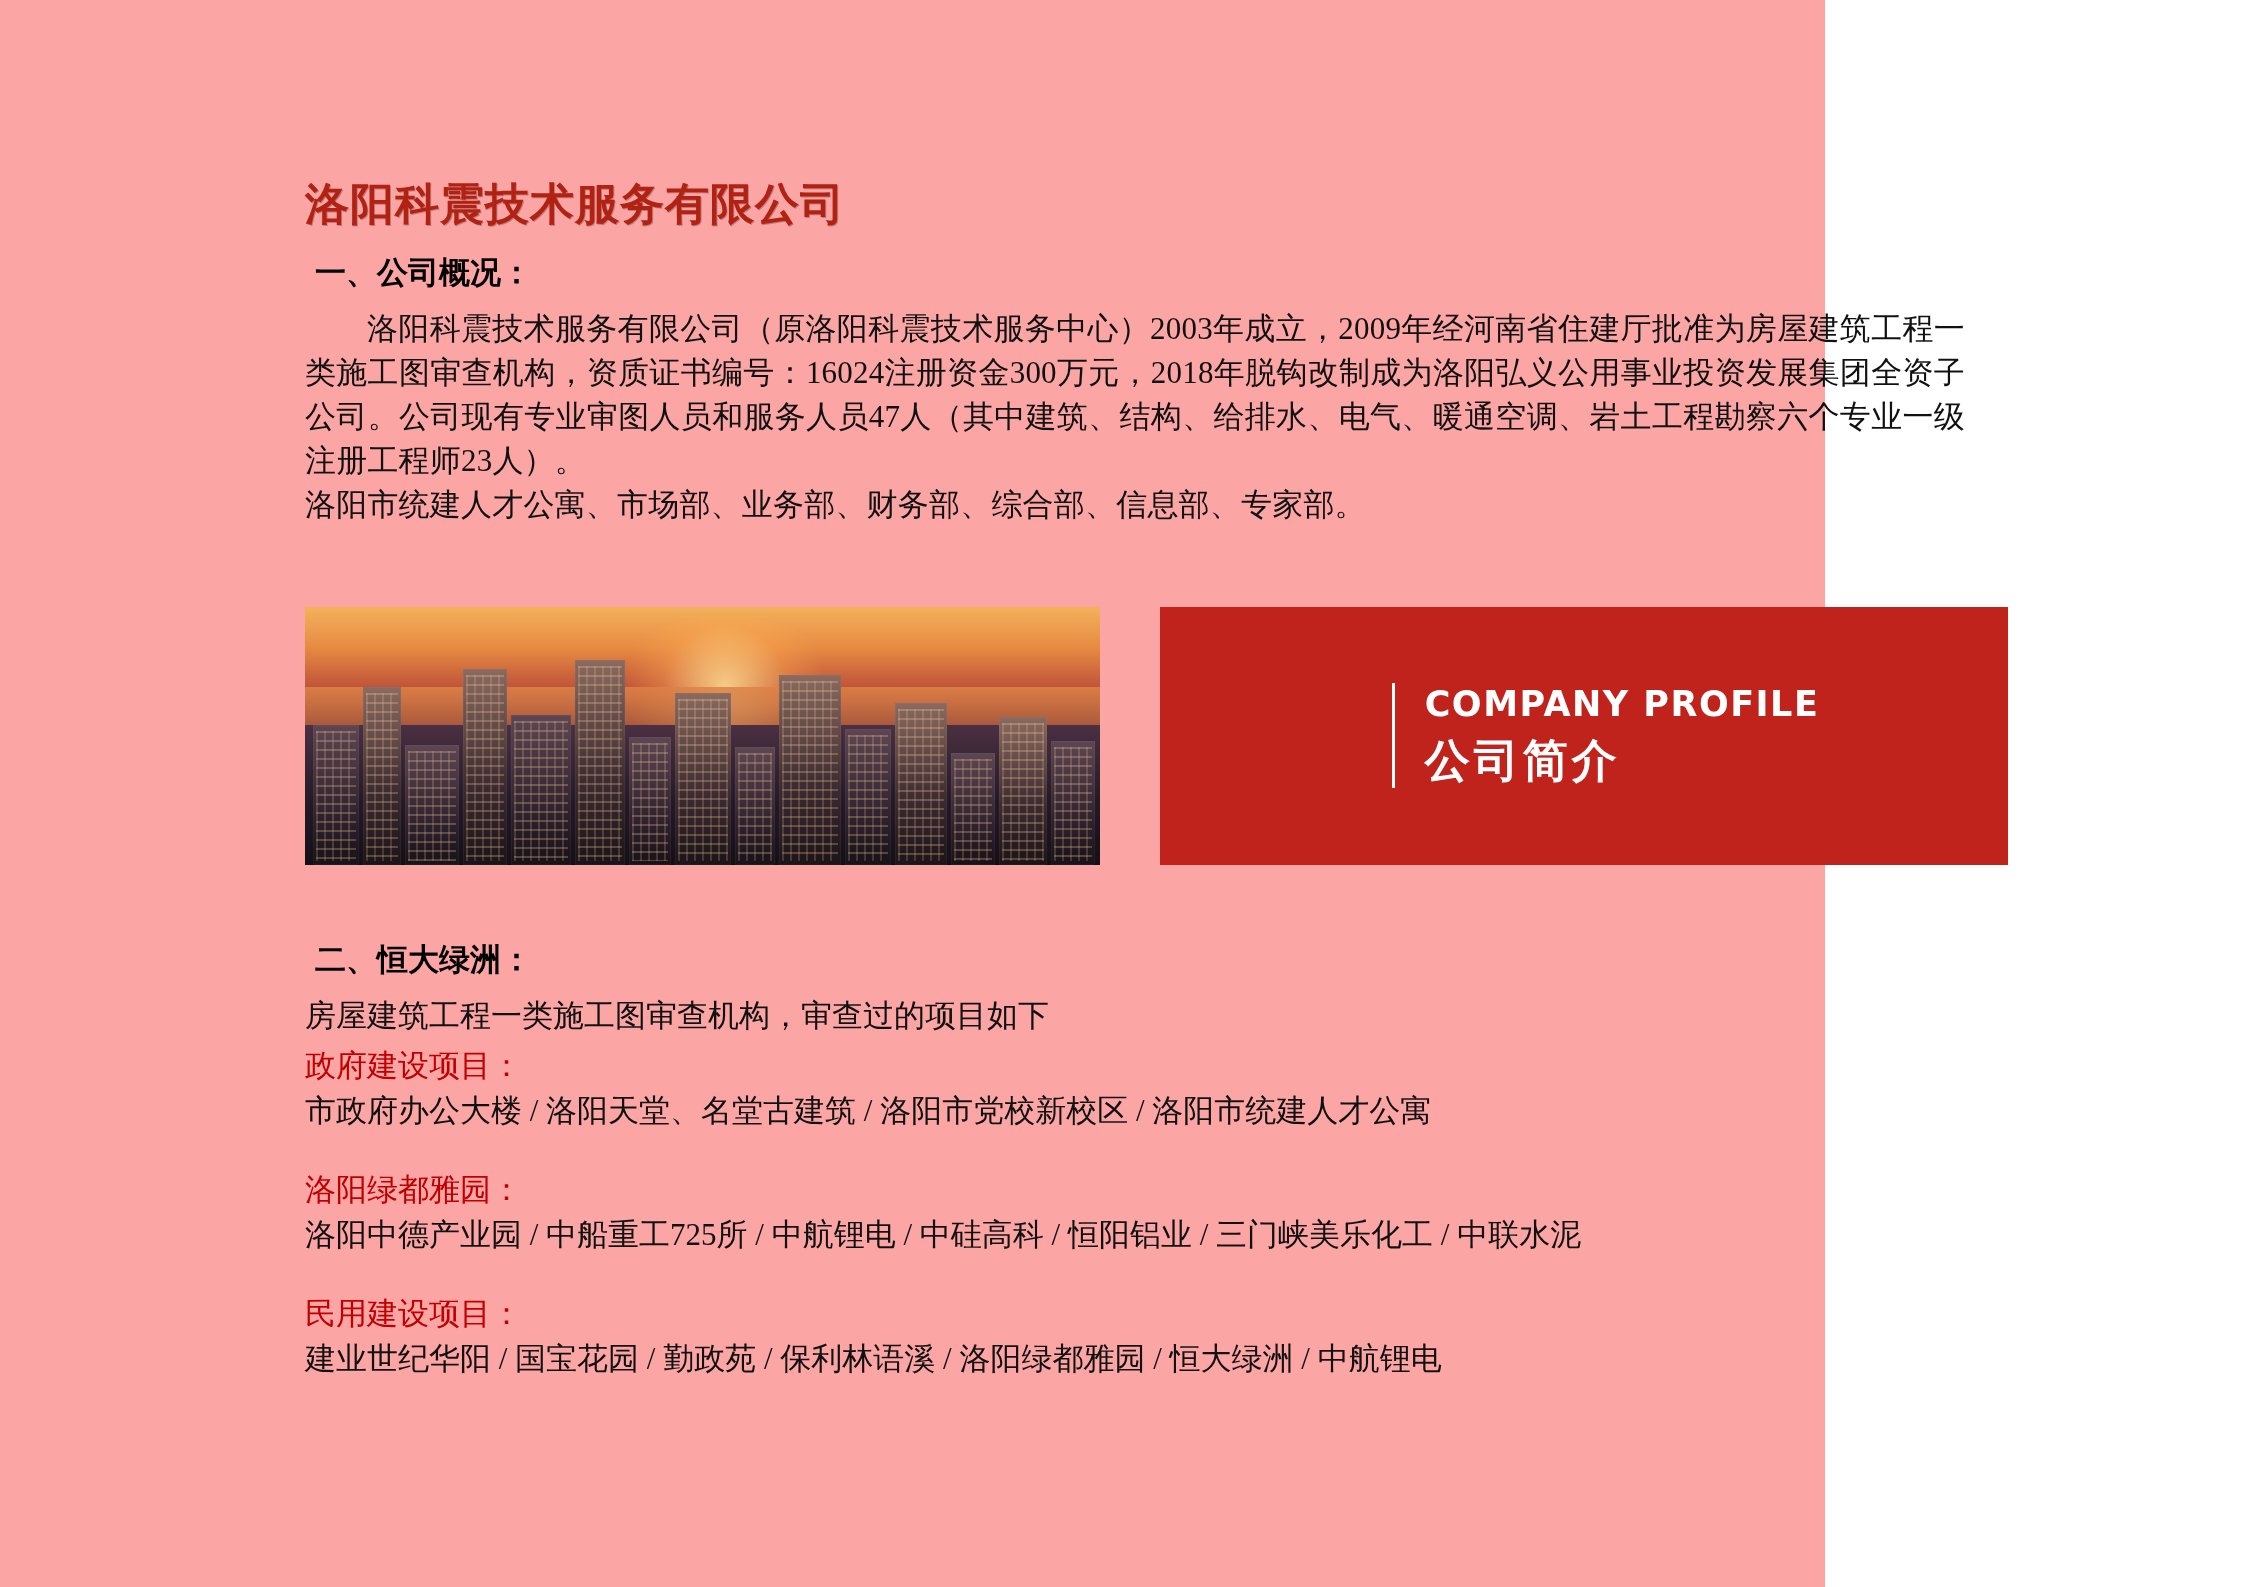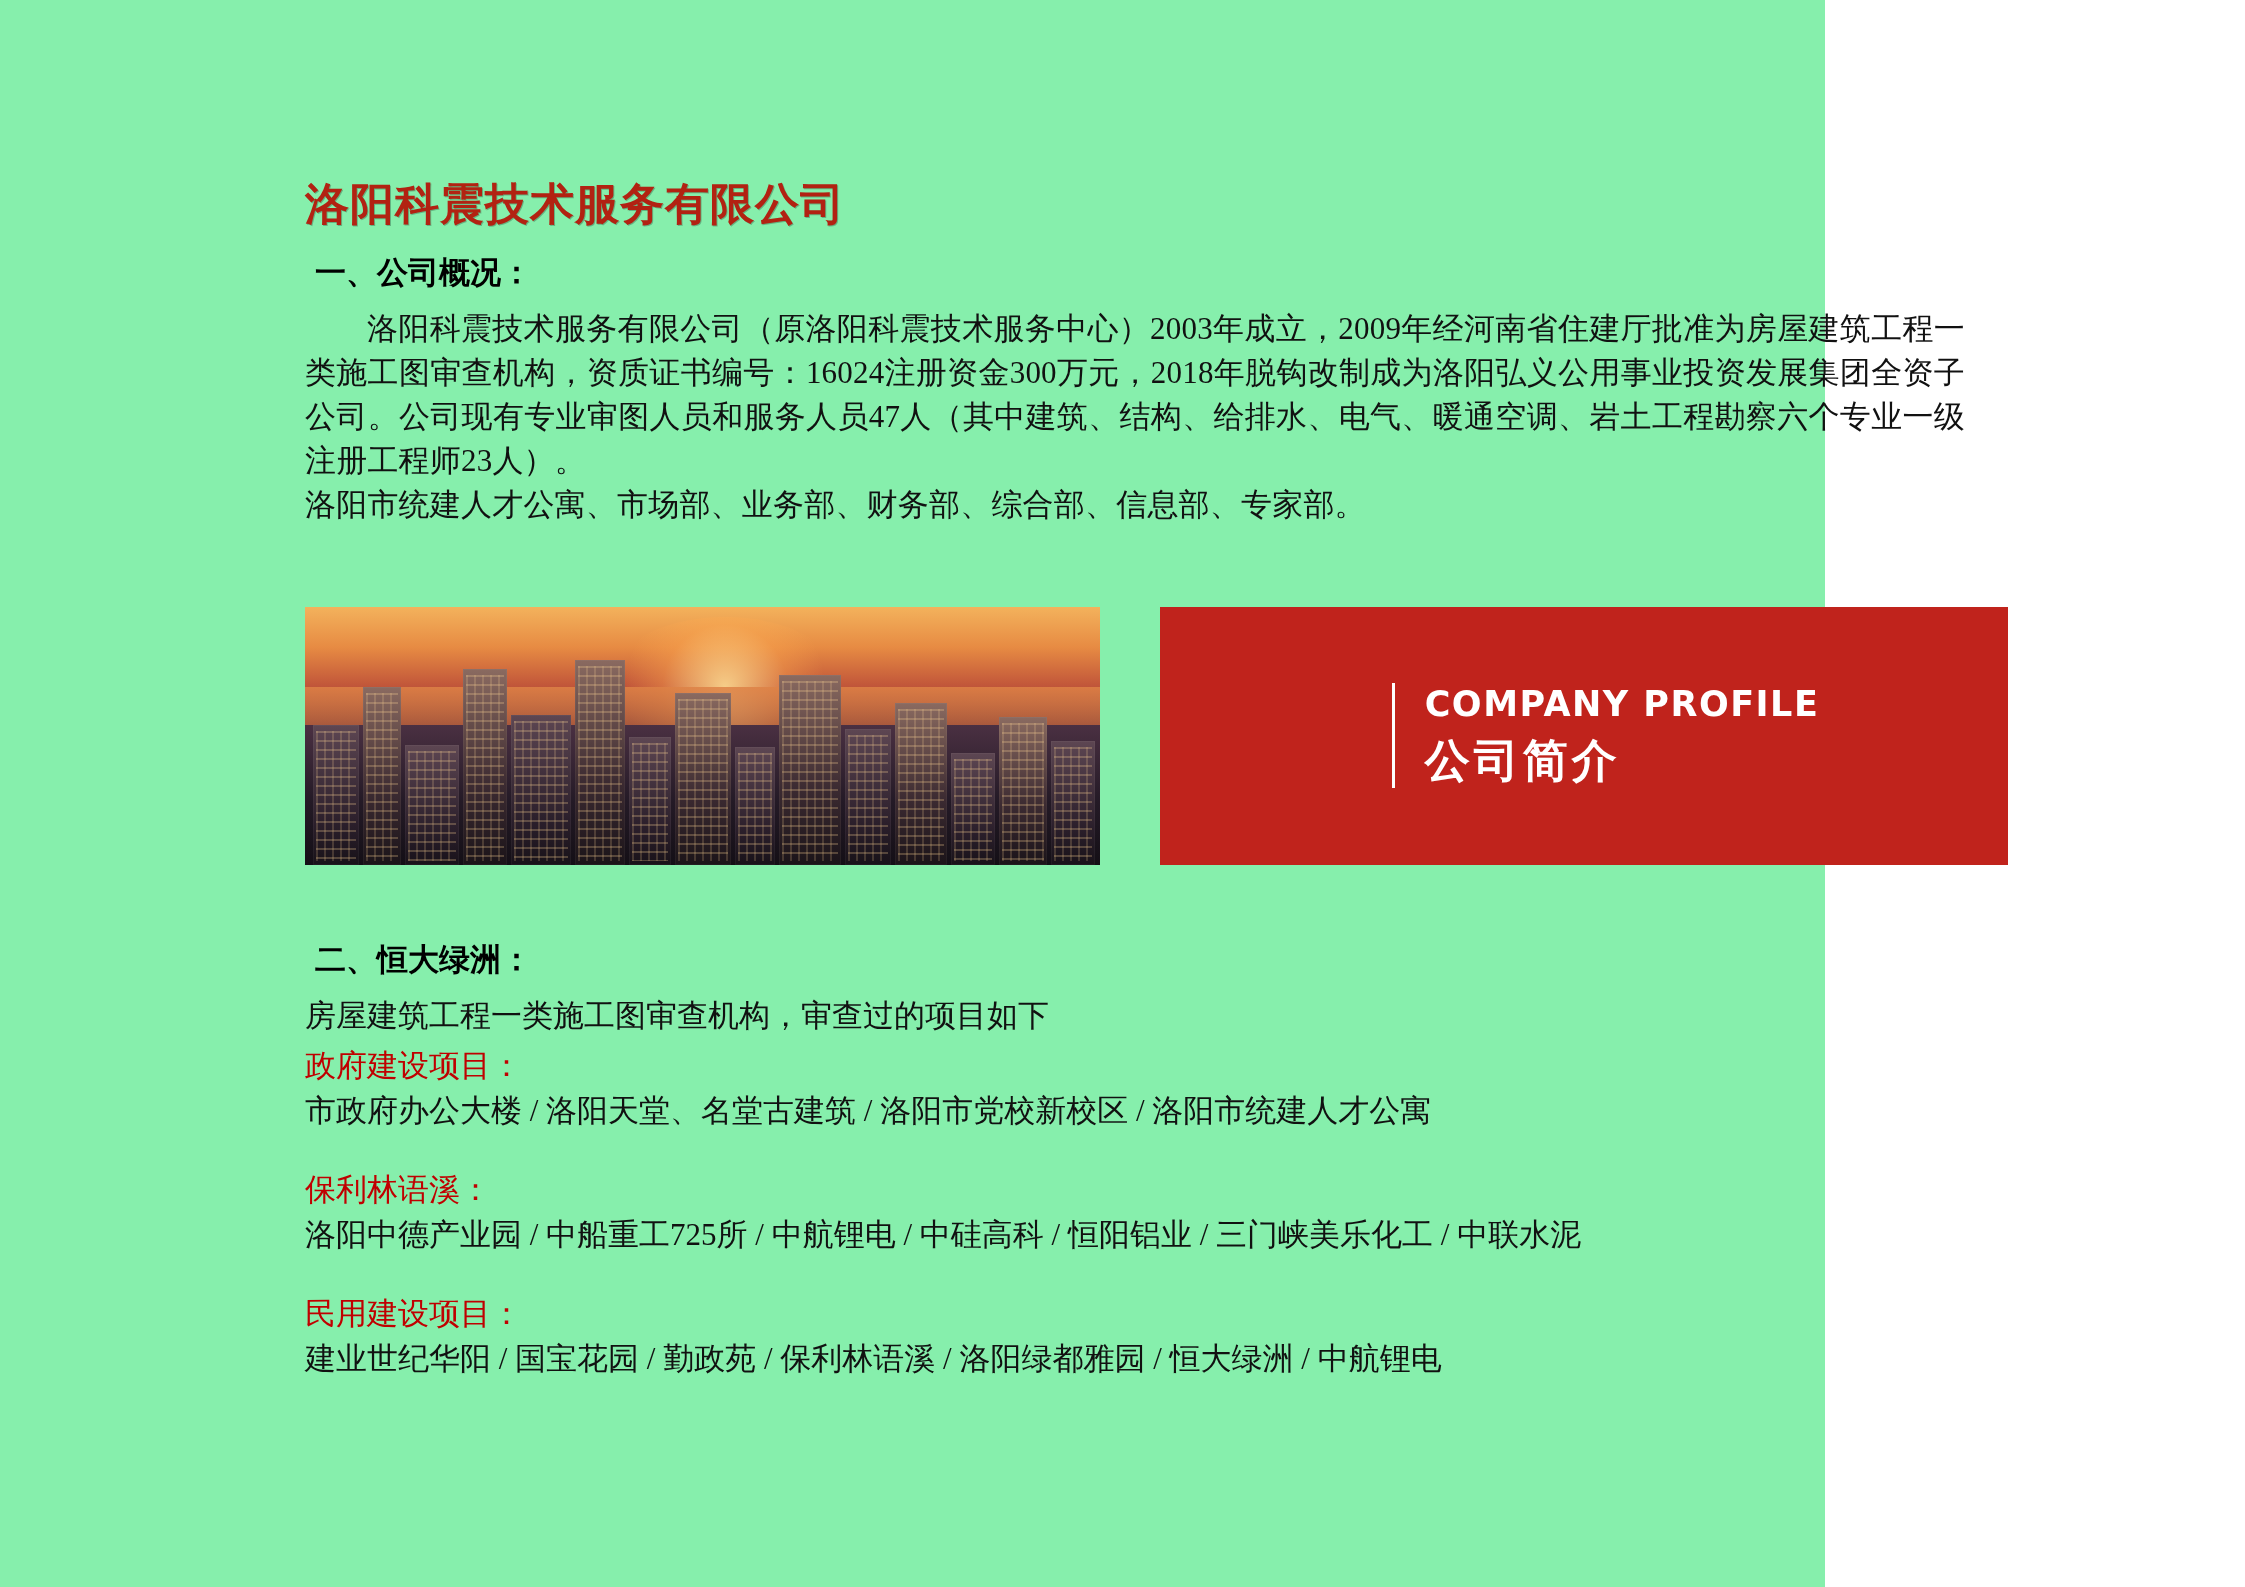--- a/index.html
+++ b/index.html
@@ -11,21 +11,21 @@
     width: 2245px;
     height: 1587px;
     font-family: "Liberation Serif", "DejaVu Serif", serif;
     color: #1a1a1a;
     overflow: hidden;
   }
   .page {
     position: relative;
     width: 1825px;
     height: 1587px;
-    background: #86efac;
+    background: #fca5a5;
     box-sizing: border-box;
     padding: 0;
   }
   .content {
     position: absolute;
     left: 305px;
     top: 180px;
     width: 1660px;
   }
 
@@ -237,21 +237,21 @@
     </div>
 
     <div class="dev-section">
       <h2 class="section-heading">二、恒大绿洲：</h2>
 
       <p class="lead-line">房屋建筑工程一类施工图审查机构，审查过的项目如下</p>
 
       <p class="cat-label">政府建设项目：</p>
       <p class="cat-items">市政府办公大楼 / 洛阳天堂、名堂古建筑 / 洛阳市党校新校区 / 洛阳市统建人才公寓</p>
 
-      <p class="cat-label">保利林语溪：</p>
+      <p class="cat-label">洛阳绿都雅园：</p>
       <p class="cat-items">洛阳中德产业园 / 中船重工725所 / 中航锂电 / 中硅高科 / 恒阳铝业 / 三门峡美乐化工 / 中联水泥</p>
 
       <p class="cat-label">民用建设项目：</p>
       <p class="cat-items">建业世纪华阳 / 国宝花园 / 勤政苑 / 保利林语溪 / 洛阳绿都雅园 / 恒大绿洲 / 中航锂电</p>
     </div>
 
   </div>
 </div>
 
 </body></html>

